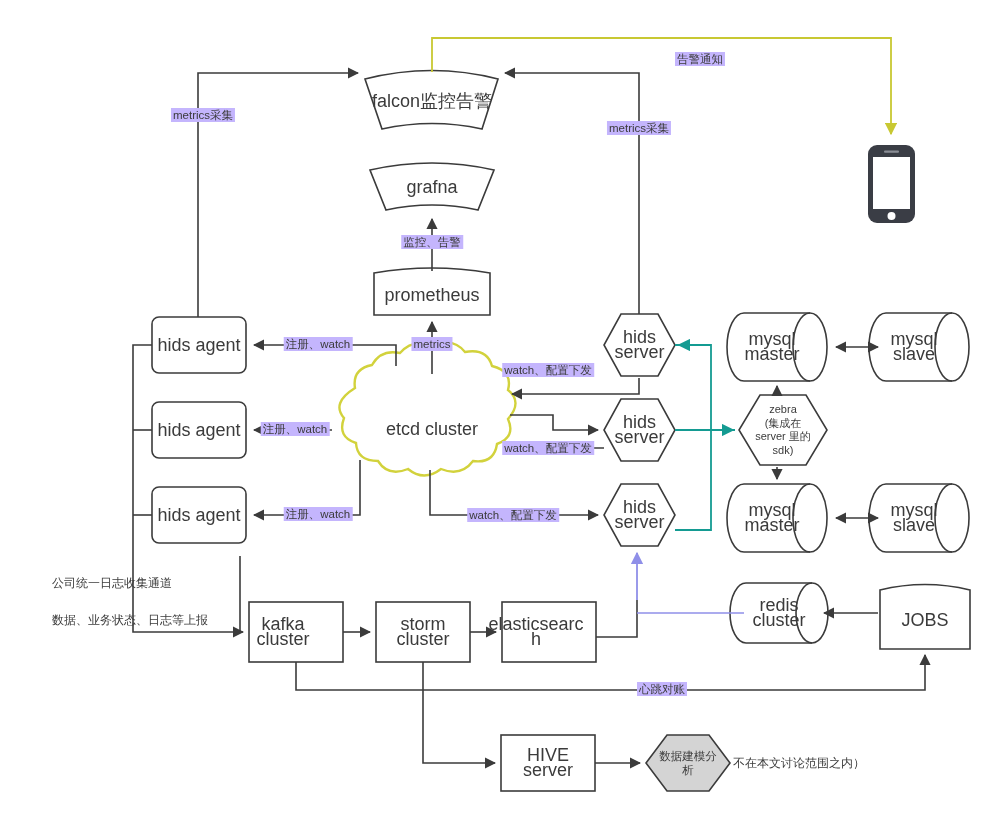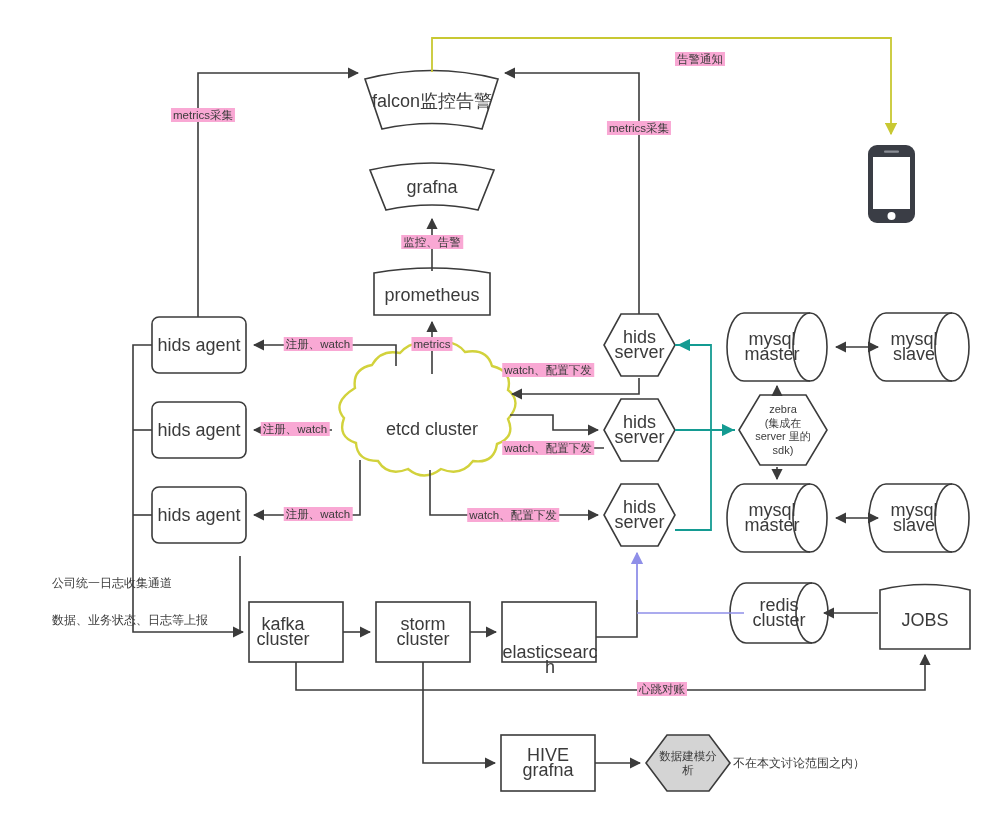--- a/index.html
+++ b/index.html
@@ -15,21 +15,21 @@
     line-height:15px;
     pointer-events:none;
     white-space:pre-line;
   }
   .edgelabel{
     position:absolute;
     color:#3b3b3b;
     font-size:11.5px;
     line-height:14px;
     white-space:nowrap;
-    background:#f9a8d4;
+    background:#c4b5fd;
     padding:0 2px;
     pointer-events:none;
   }
   .edgelabel.ctr{transform:translateX(-50%);}
   .note{
     position:absolute;color:#3b3b3b;font-size:12px;white-space:nowrap;pointer-events:none;
   }
 </style>
 </head>
 <body>
@@ -208,27 +208,27 @@
   <div class="nodelabel" style="left:739px;top:313px;width:66px;height:68px;">mysql
 master</div>
   <div class="nodelabel" style="left:881px;top:313px;width:66px;height:68px;">mysql slave</div>
   <div class="nodelabel" style="left:739px;top:484px;width:66px;height:68px;">mysql
 master</div>
   <div class="nodelabel" style="left:881px;top:484px;width:66px;height:68px;">mysql slave</div>
 
   <div class="nodelabel" style="left:236px;top:602px;width:94px;height:60px;">kafka cluster</div>
   <div class="nodelabel" style="left:376px;top:602px;width:94px;height:60px;">storm
 cluster</div>
-  <div class="nodelabel" style="left:492px;top:602px;width:116px;height:60px;margin-top:28px;">elasticsearc
+  <div class="nodelabel" style="left:478px;top:602px;width:116px;height:60px;">elasticsearc
 h</div>
 
   <div class="nodelabel" style="left:741px;top:583px;width:76px;height:60px;">redis cluster</div>
   <div class="nodelabel" style="left:880px;top:592px;width:90px;height:57px;">JOBS</div>
 
-  <div class="nodelabel" style="left:501px;top:735px;width:94px;height:56px;">HIVE grafna</div>
+  <div class="nodelabel" style="left:501px;top:735px;width:94px;height:56px;">HIVE server</div>
   <div class="nodelabel" style="left:650px;top:736px;width:76px;height:54px;font-size:11.5px;line-height:14px;">数据建模分
 析</div>
 
   <div class="edgelabel ctr" style="left:203px;top:108px;">metrics采集</div>
   <div class="edgelabel ctr" style="left:639px;top:121px;">metrics采集</div>
   <div class="edgelabel ctr" style="left:700px;top:52px;">告警通知</div>
   <div class="edgelabel ctr" style="left:432px;top:235px;">监控、告警</div>
   <div class="edgelabel ctr" style="left:432px;top:337px;">metrics</div>
 
   <div class="edgelabel ctr" style="left:318px;top:337px;">注册、watch</div>

